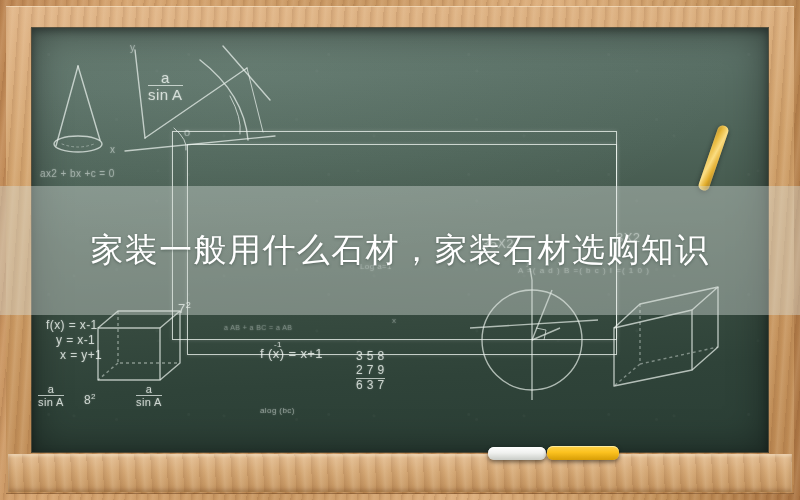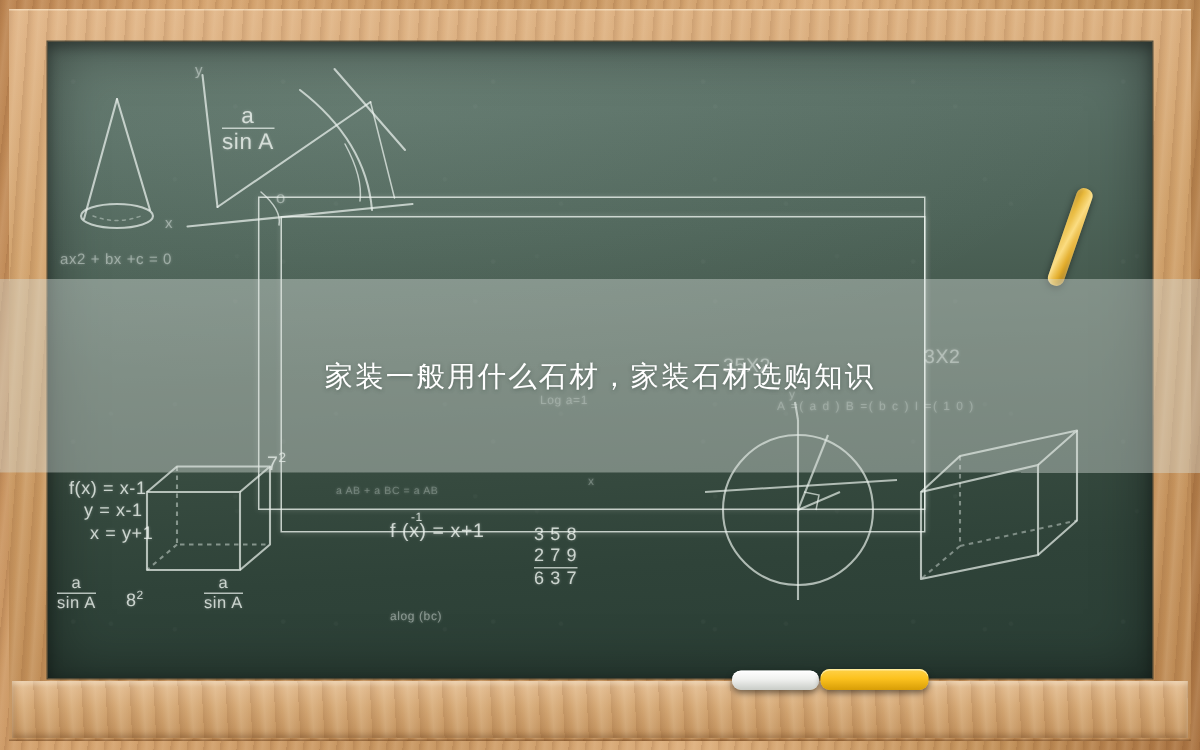--- a/index.html
+++ b/index.html
@@ -101,21 +101,21 @@
   .banner{
     position:absolute;
     left:0; right:0; top:186px; height:129px;
     background:rgba(215,222,218,.42);
     backdrop-filter:blur(.5px);
     display:flex; align-items:center; justify-content:center;
     z-index:5;
   }
   .banner-title{
     color:#ffffff;
-    font-size:19px;
+    font-size:33px;
     font-weight:400;
     letter-spacing:1.4px;
     font-family:"DejaVu Sans","Liberation Sans",sans-serif;
     text-shadow:0 1px 3px rgba(40,55,48,.45);
     white-space:nowrap;
   }
 
   
   .chalk-stick{
     position:absolute;

